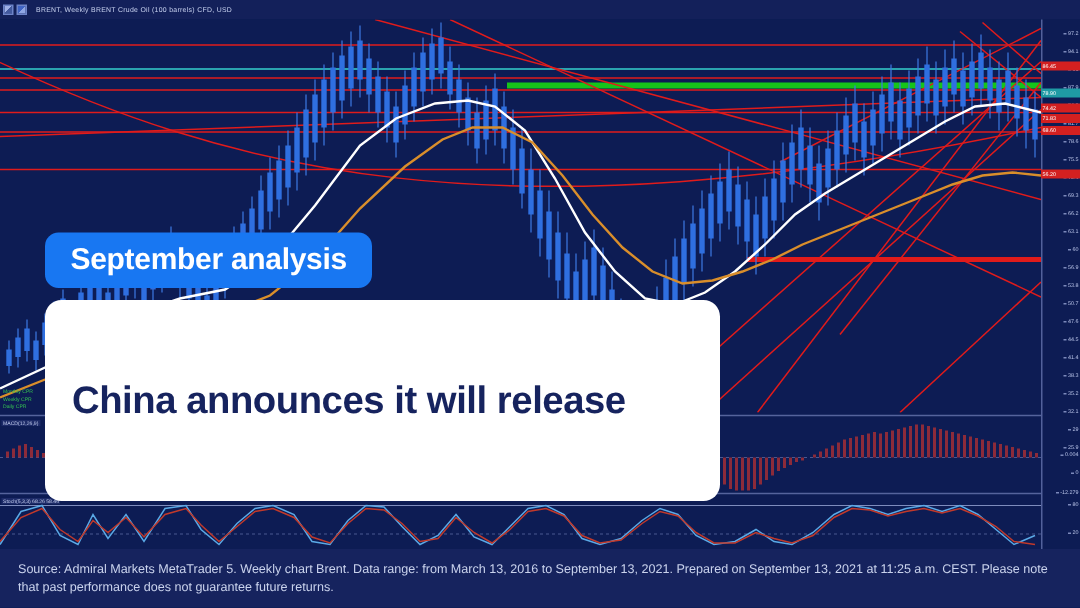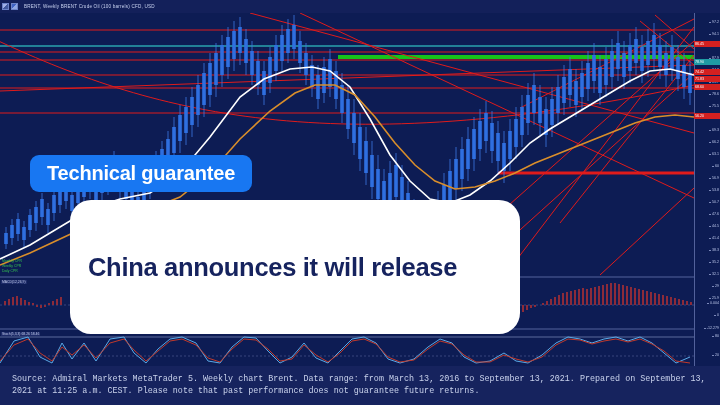--- a/index.html
+++ b/index.html
@@ -103,45 +103,44 @@
     font-family:"Liberation Sans", sans-serif;
     line-height:1;
     white-space:nowrap;
   }
 
   
   .callout {
     position:absolute; left:30px; top:200px;
     width:450px; height:134px;
     background:#ffffff;
-    border-radius:21px;
+    border-radius:11px;
     display:flex; align-items:center;
     padding:0 18px;
-    margin-left:40px;
   }
   .callout-text {
     color:#16235e;
     font-size:25.5px;
     font-weight:bold;
     line-height:1.18;
     letter-spacing:-0.3px;
     font-family:"Liberation Sans", sans-serif;
   }
 
   
   .footer {
     position:absolute; left:0; bottom:0; width:720px; height:39px;
     background:#16235e;
     padding:7px 12px 0 12px;
   }
   .footer-text {
     color:#c9d2ec;
     font-size:8.4px;
     line-height:1.45;
-    font-family:Liberation Mono, monospace;
+    font-family:Liberation Sans, sans-serif;
   }
 </style>
 </head>
 <body>
 
 <div id="app">
 
   <div class="chart-window">
 
     <div class="chart-titlebar">
@@ -587,21 +586,21 @@
       <div class="pricetag red" style="top:100px;">56.20</div>
 
       <div class="tick" style="top:288px;">0.004</div>
       <div class="tick" style="top:300px;">0</div>
       <div class="tick" style="top:313px;">-12.279</div>
       <div class="tick" style="top:321px;">80</div>
       <div class="tick" style="top:340px;">20</div>
     </div>
   </div>
 
-  <div class="badge">Technical guarantee</div>
+  <div class="badge">September analysis</div>
 
   <div class="callout">
     <div class="callout-text">
       <span>China announces it will release</span><br>
     </div>
   </div>
 
   <div class="footer">
     <div class="footer-text">Source: Admiral Markets MetaTrader 5. Weekly chart Brent. Data range: from March 13, 2016 to September 13, 2021. Prepared on September 13, 2021 at 11:25 a.m. CEST. Please note that past performance does not guarantee future returns.</div>
   </div>

